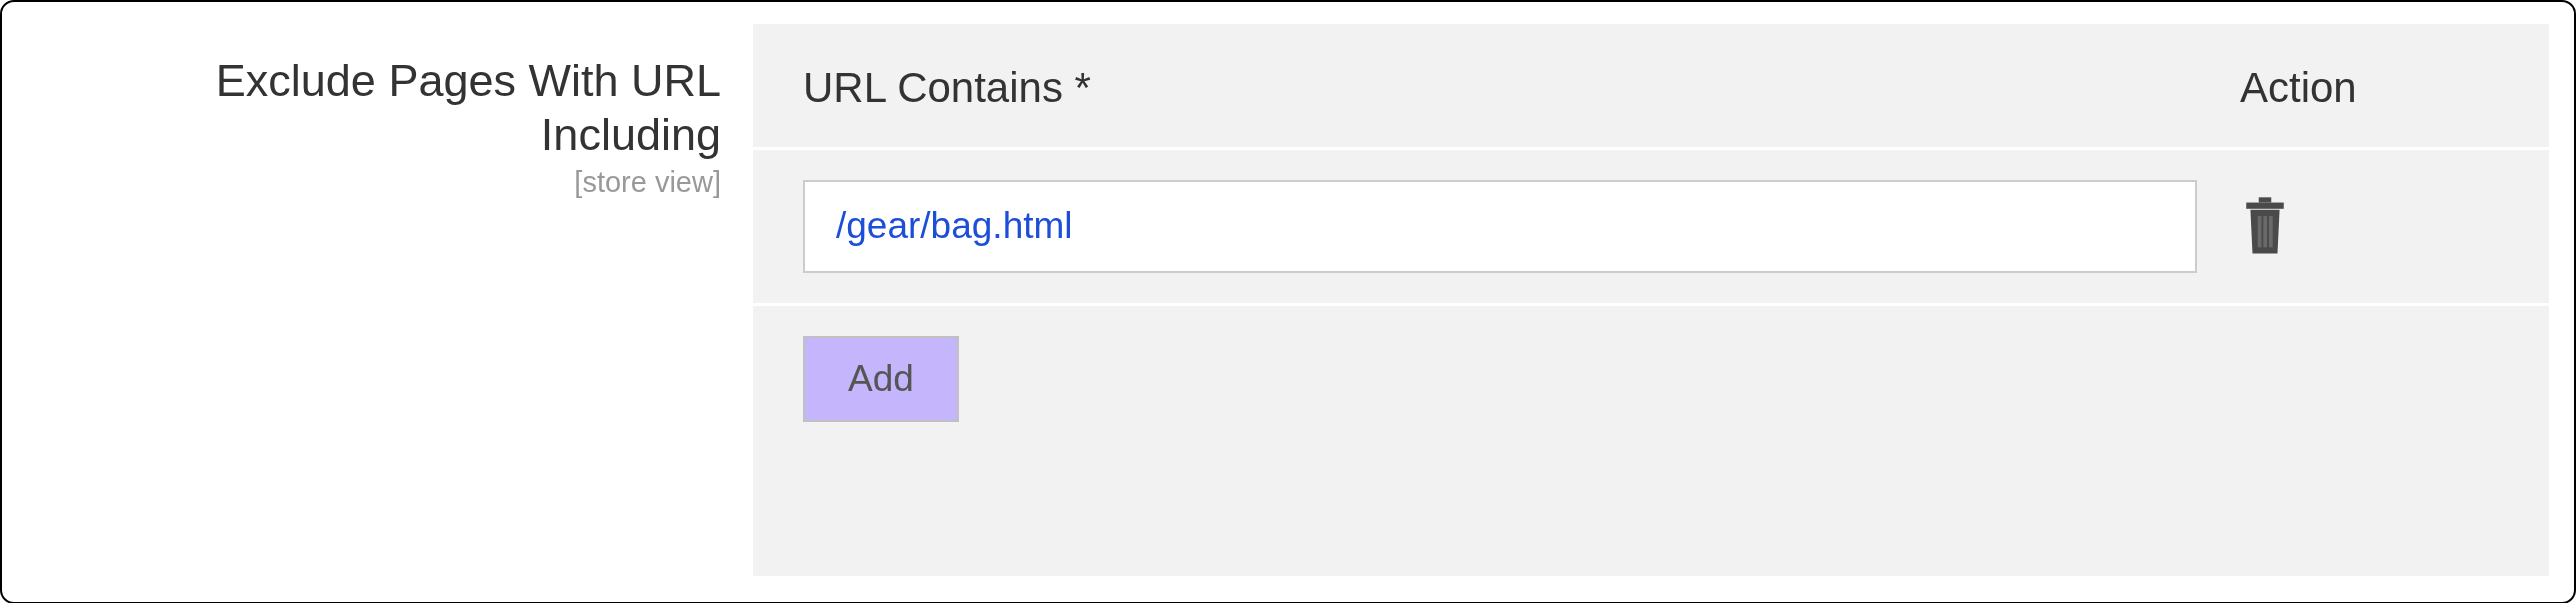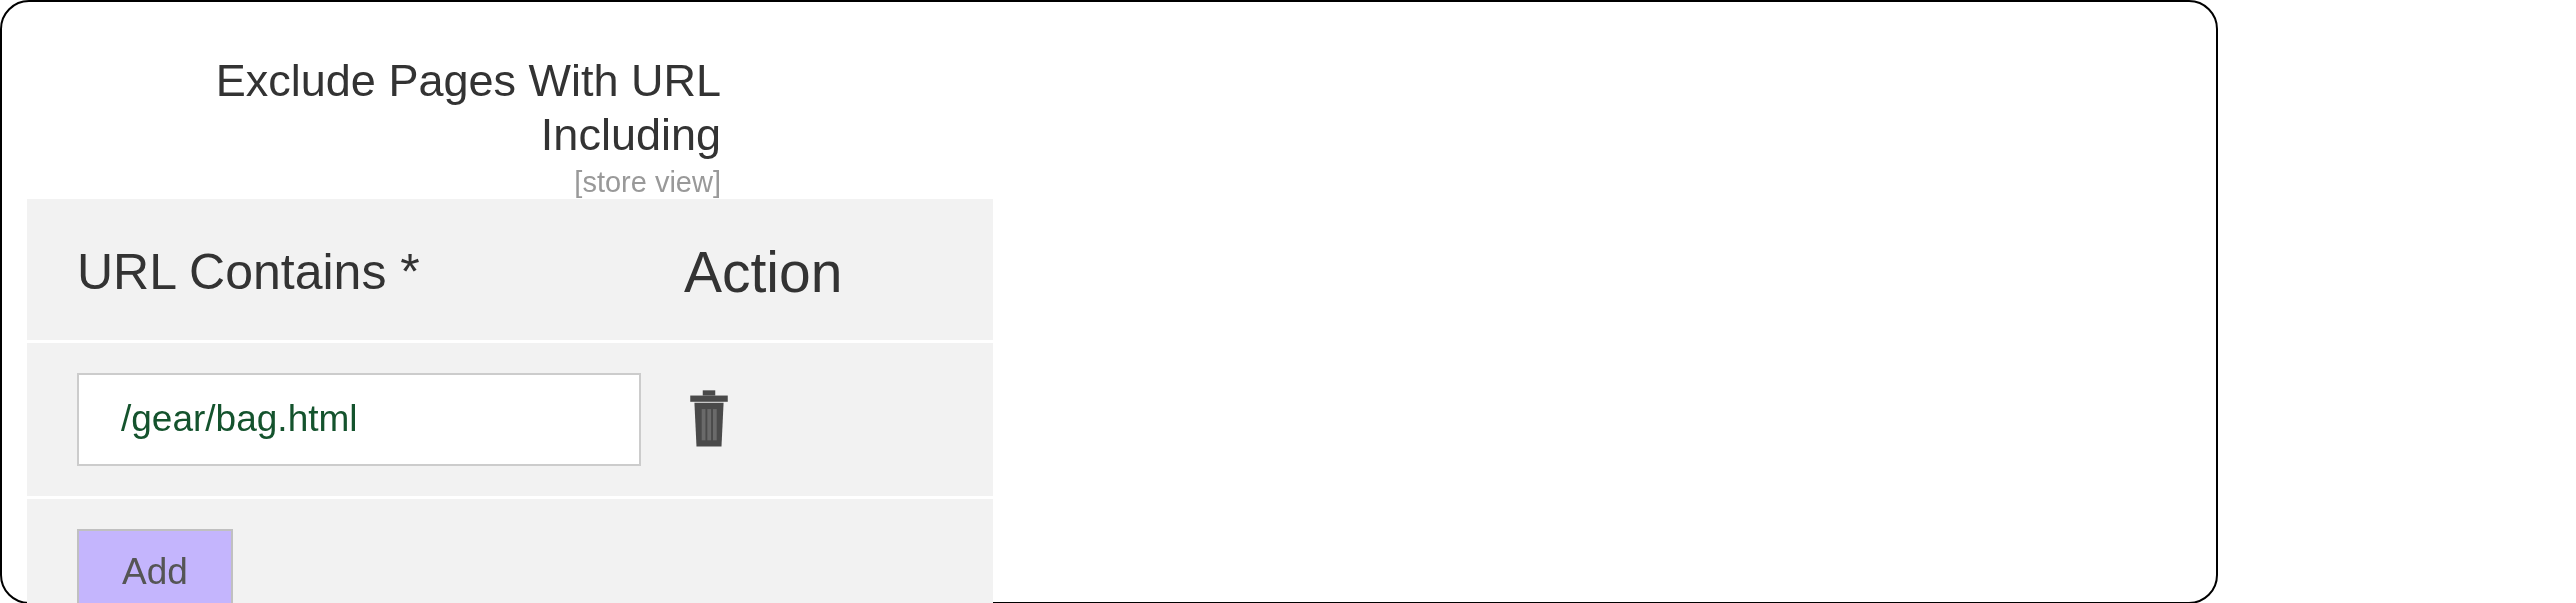--- a/index.html
+++ b/index.html
@@ -8,27 +8,26 @@
       padding: 0;
     }
     body {
       font-family: Arial, Helvetica, sans-serif;
       background: #ffffff;
       width: 2576px;
       height: 604px;
     }
     .outer-container {
       border: 2.2px solid #000000;
-      border-radius: 29px;
-      width: 2218px;
+      border-radius: 14px;
+      width: 2576px;
       height: 604px;
       display: flex;
       padding: 21.6px 25px;
       align-items: flex-start;
-      flex-direction: column;
     }
     .left-column {
       width: 726px;
       padding-top: 30px;
       padding-right: 32px;
       text-align: right;
     }
     .field-label {
       font-size: 45px;
       color: #333333;
@@ -50,44 +49,44 @@
       flex-direction: column;
     }
     .header-row {
       display: flex;
       align-items: center;
       padding: 40px 50px 35px 50px;
       border-bottom: 3.6px solid #ffffff;
     }
     .col-url {
       flex: 1;
-      font-size: 50px;
+      font-size: 42px;
       color: #333333;
       font-weight: 400;
     }
     .col-action {
       width: 259px;
-      font-size: 57px;
+      font-size: 42px;
       color: #333333;
       font-weight: 400;
     }
     .data-row {
       display: flex;
       align-items: center;
       padding: 30px 50px 30px 50px;
       border-bottom: 3.6px solid #ffffff;
     }
     .url-input {
       flex: 1;
       height: 93px;
       border: 2.2px solid #cccccc;
       background: #ffffff;
       font-size: 37px;
-      color: #14532d;
-      padding: 0 42px;
+      color: #1d4ed8;
+      padding: 0 31px;
       font-family: inherit;
       margin-right: 43px;
     }
     .action-cell {
       width: 259px;
       display: flex;
       align-items: center;
     }
     .trash-icon {
       width: 50px;

